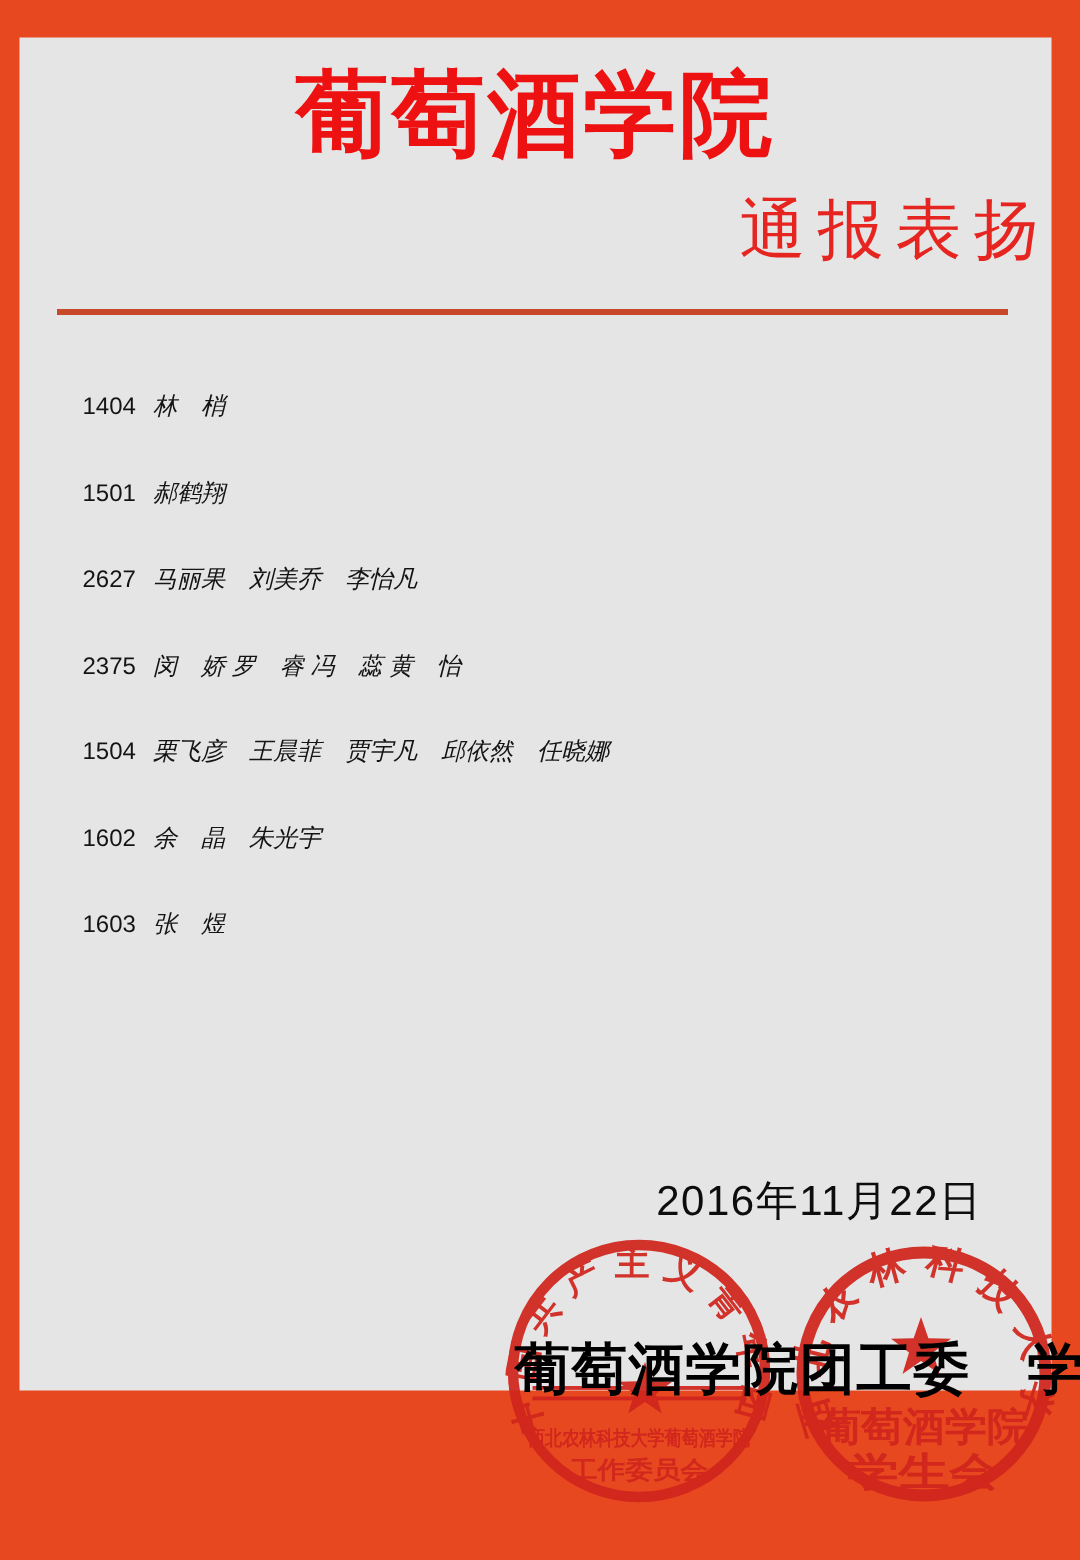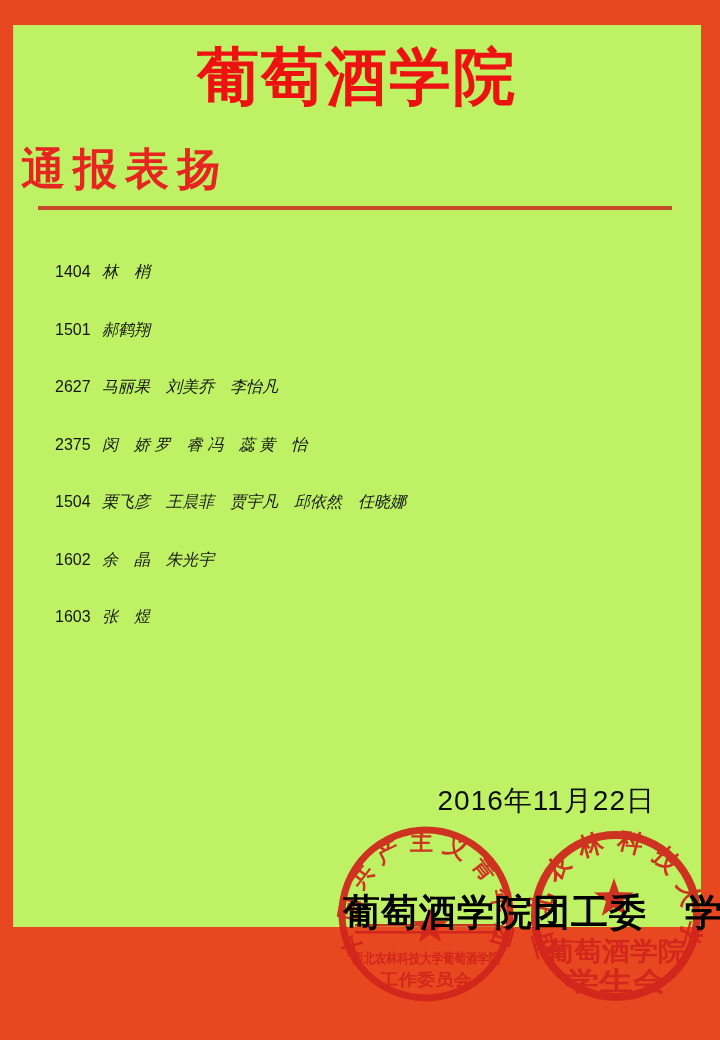--- a/index.html
+++ b/index.html
@@ -3,32 +3,32 @@
 <meta charset="utf-8">
 <style>
   html,body{margin:0;padding:0;}
   body{
     width:720px;height:1040px;overflow:hidden;position:relative;
     background:#e8481f;
     font-family:"Liberation Sans","DejaVu Sans",sans-serif;
   }
   .page{
     position:absolute;left:13px;top:25px;width:688px;height:902px;
-    background:#bef264;
+    background:#e5e5e5;
   }
   .title{
     position:absolute;top:20px;left:0;width:100%;text-align:center;
     font-family:"Liberation Serif","DejaVu Serif",serif;
     font-weight:700;font-size:62px;line-height:64px;color:#ee1111;
     letter-spacing:2px;
   }
   .subtitle{
-    position:absolute;top:120px;left:0;width:100%;text-align:left;
+    position:absolute;top:104px;left:0;width:100%;text-align:right;
     font-family:"Liberation Serif","DejaVu Serif",serif;
-    font-weight:700;font-size:44px;line-height:50px;color:#e62420;
+    font-weight:400;font-size:44px;line-height:50px;color:#e62420;
     letter-spacing:8px;text-indent:8px;
   }
   .divider{
     position:absolute;top:181px;left:25px;width:634px;height:4px;
     background:#c8492a;
   }
   .roster{position:absolute;top:233px;left:42px;right:18px;}
   .row{position:relative;height:57.5px;font-size:16px;line-height:27px;color:#141414;}
   .row .sid{display:inline-block;min-width:46px;}
   .row .names{position:absolute;left:47px;top:0;white-space:pre;font-style:italic;}

